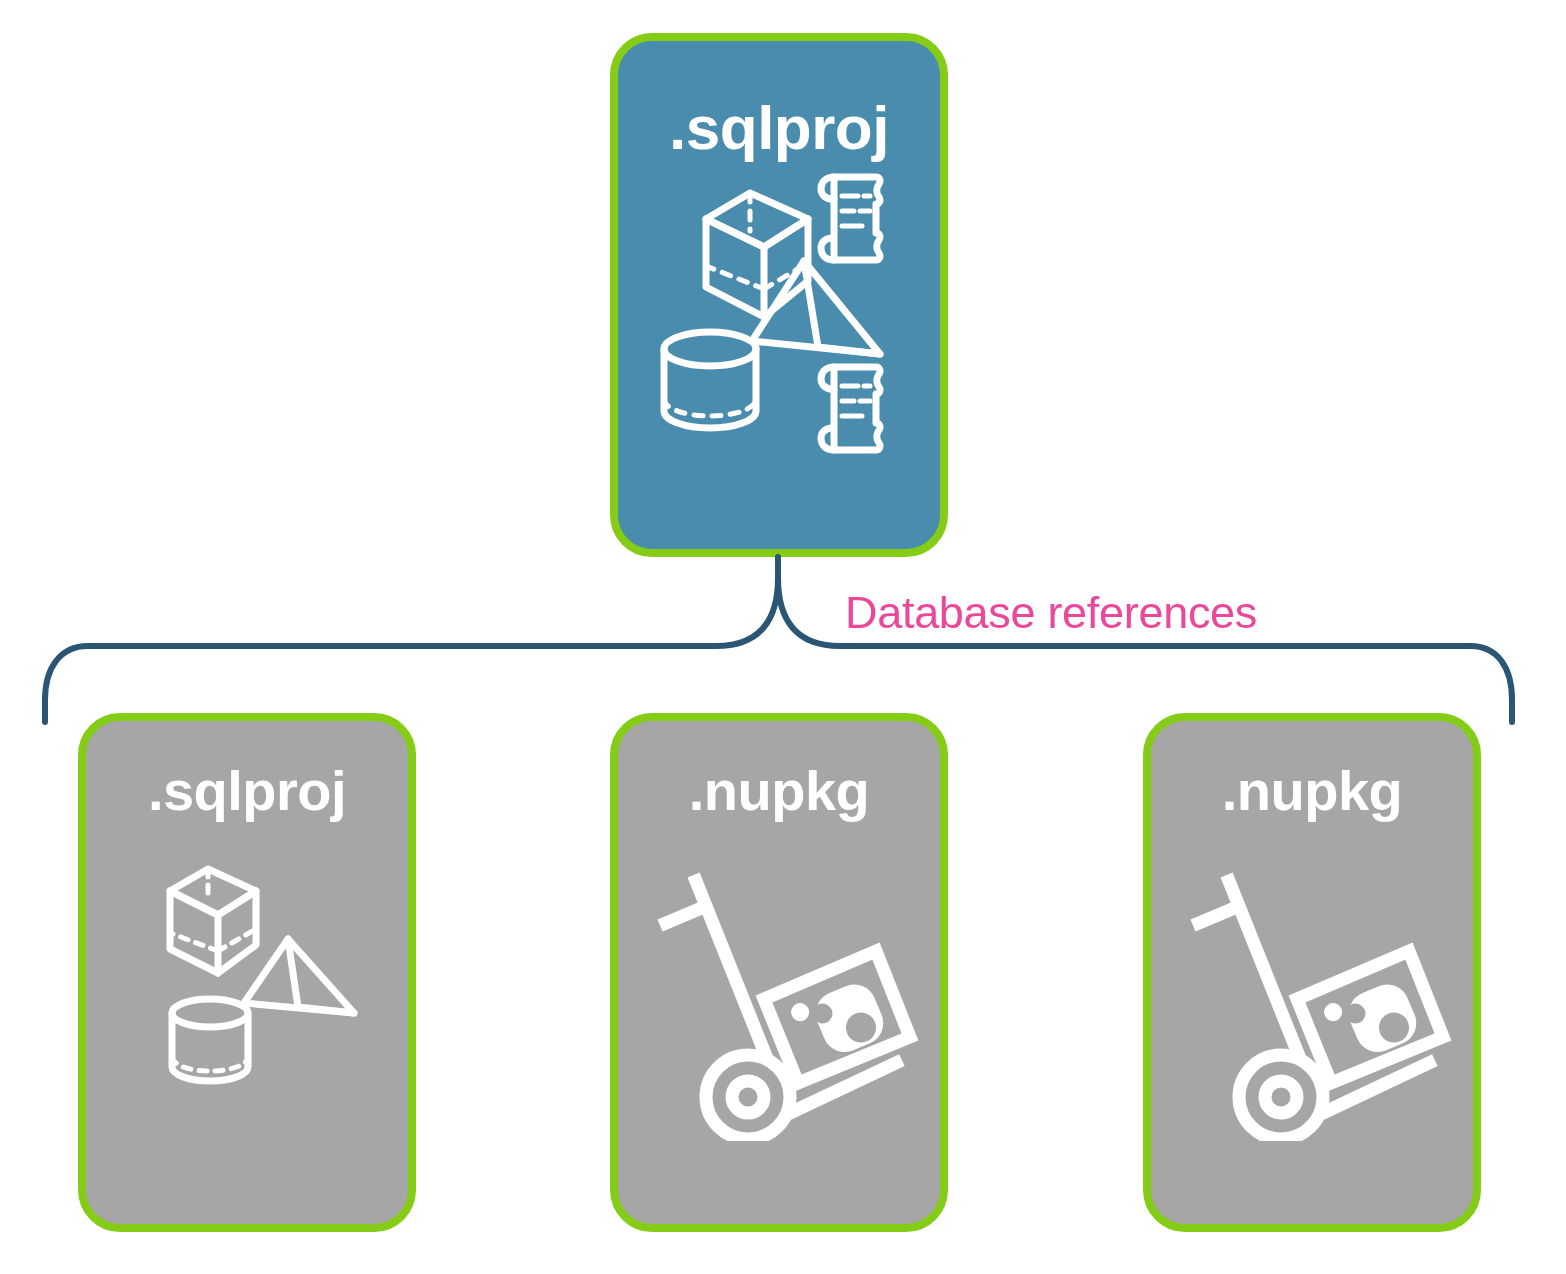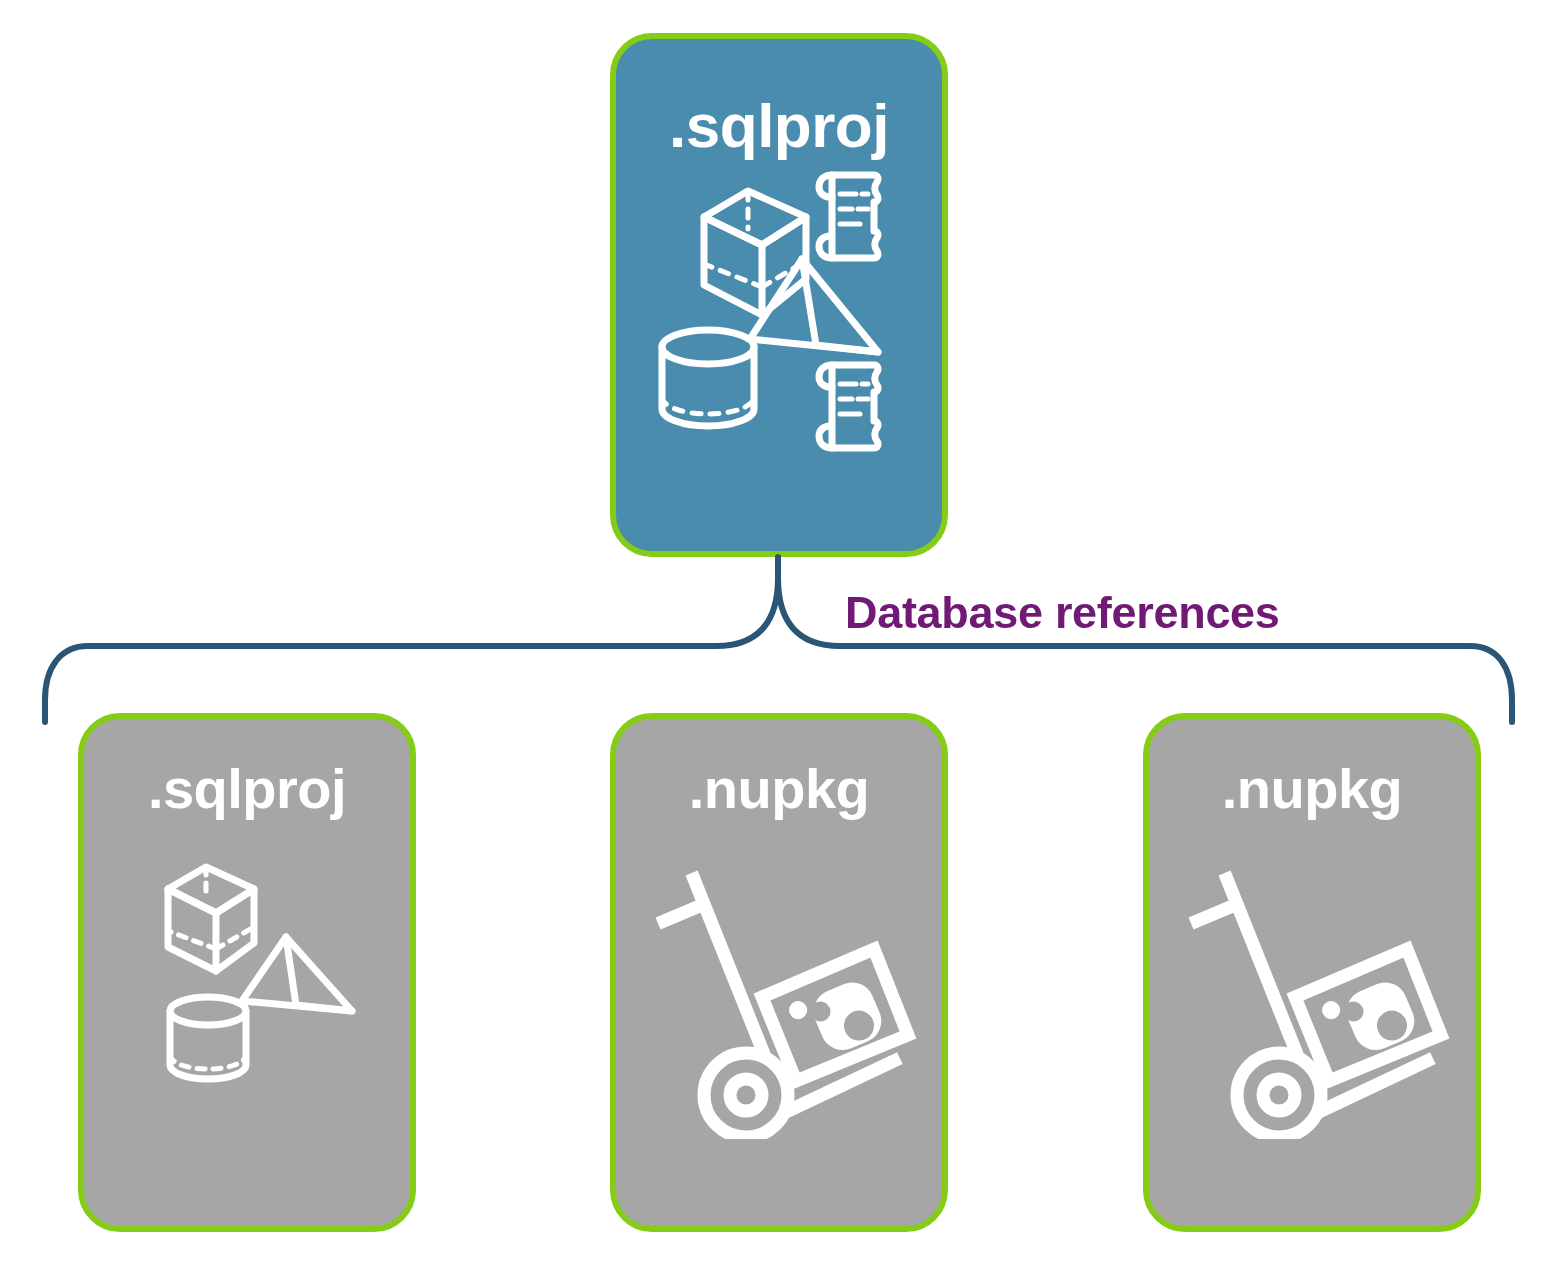--- a/index.html
+++ b/index.html
@@ -16,21 +16,21 @@
     height: 1274px;
     background: #ffffff;
     overflow: hidden;
   }
 
   
   .card {
     position: absolute;
     box-sizing: border-box;
     border-radius: 42px;
-    border: 6px solid #84cc16;
+    border: 8px solid #84cc16;
     display: block;
   }
   .card.blue  { background: #4a8cad; }
   .card.gray  { background: #a6a6a6; }
 
   .card-title {
     position: absolute;
     left: 0;
     right: 0;
     text-align: center;
@@ -64,22 +64,22 @@
     height: 1274px;
     pointer-events: none;
   }
 
   
   #ref-label {
     position: absolute;
     left: 845px;
     top: 587px;
     font-size: 45px;
-    font-weight: bold;
-    color: #701a75;
+    font-weight: normal;
+    color: #ec4899;
     letter-spacing: -0.3px;
     white-space: nowrap;
     user-select: none;
   }
 </style>
 </head>
 <body>
 
 <div id="stage">
 

